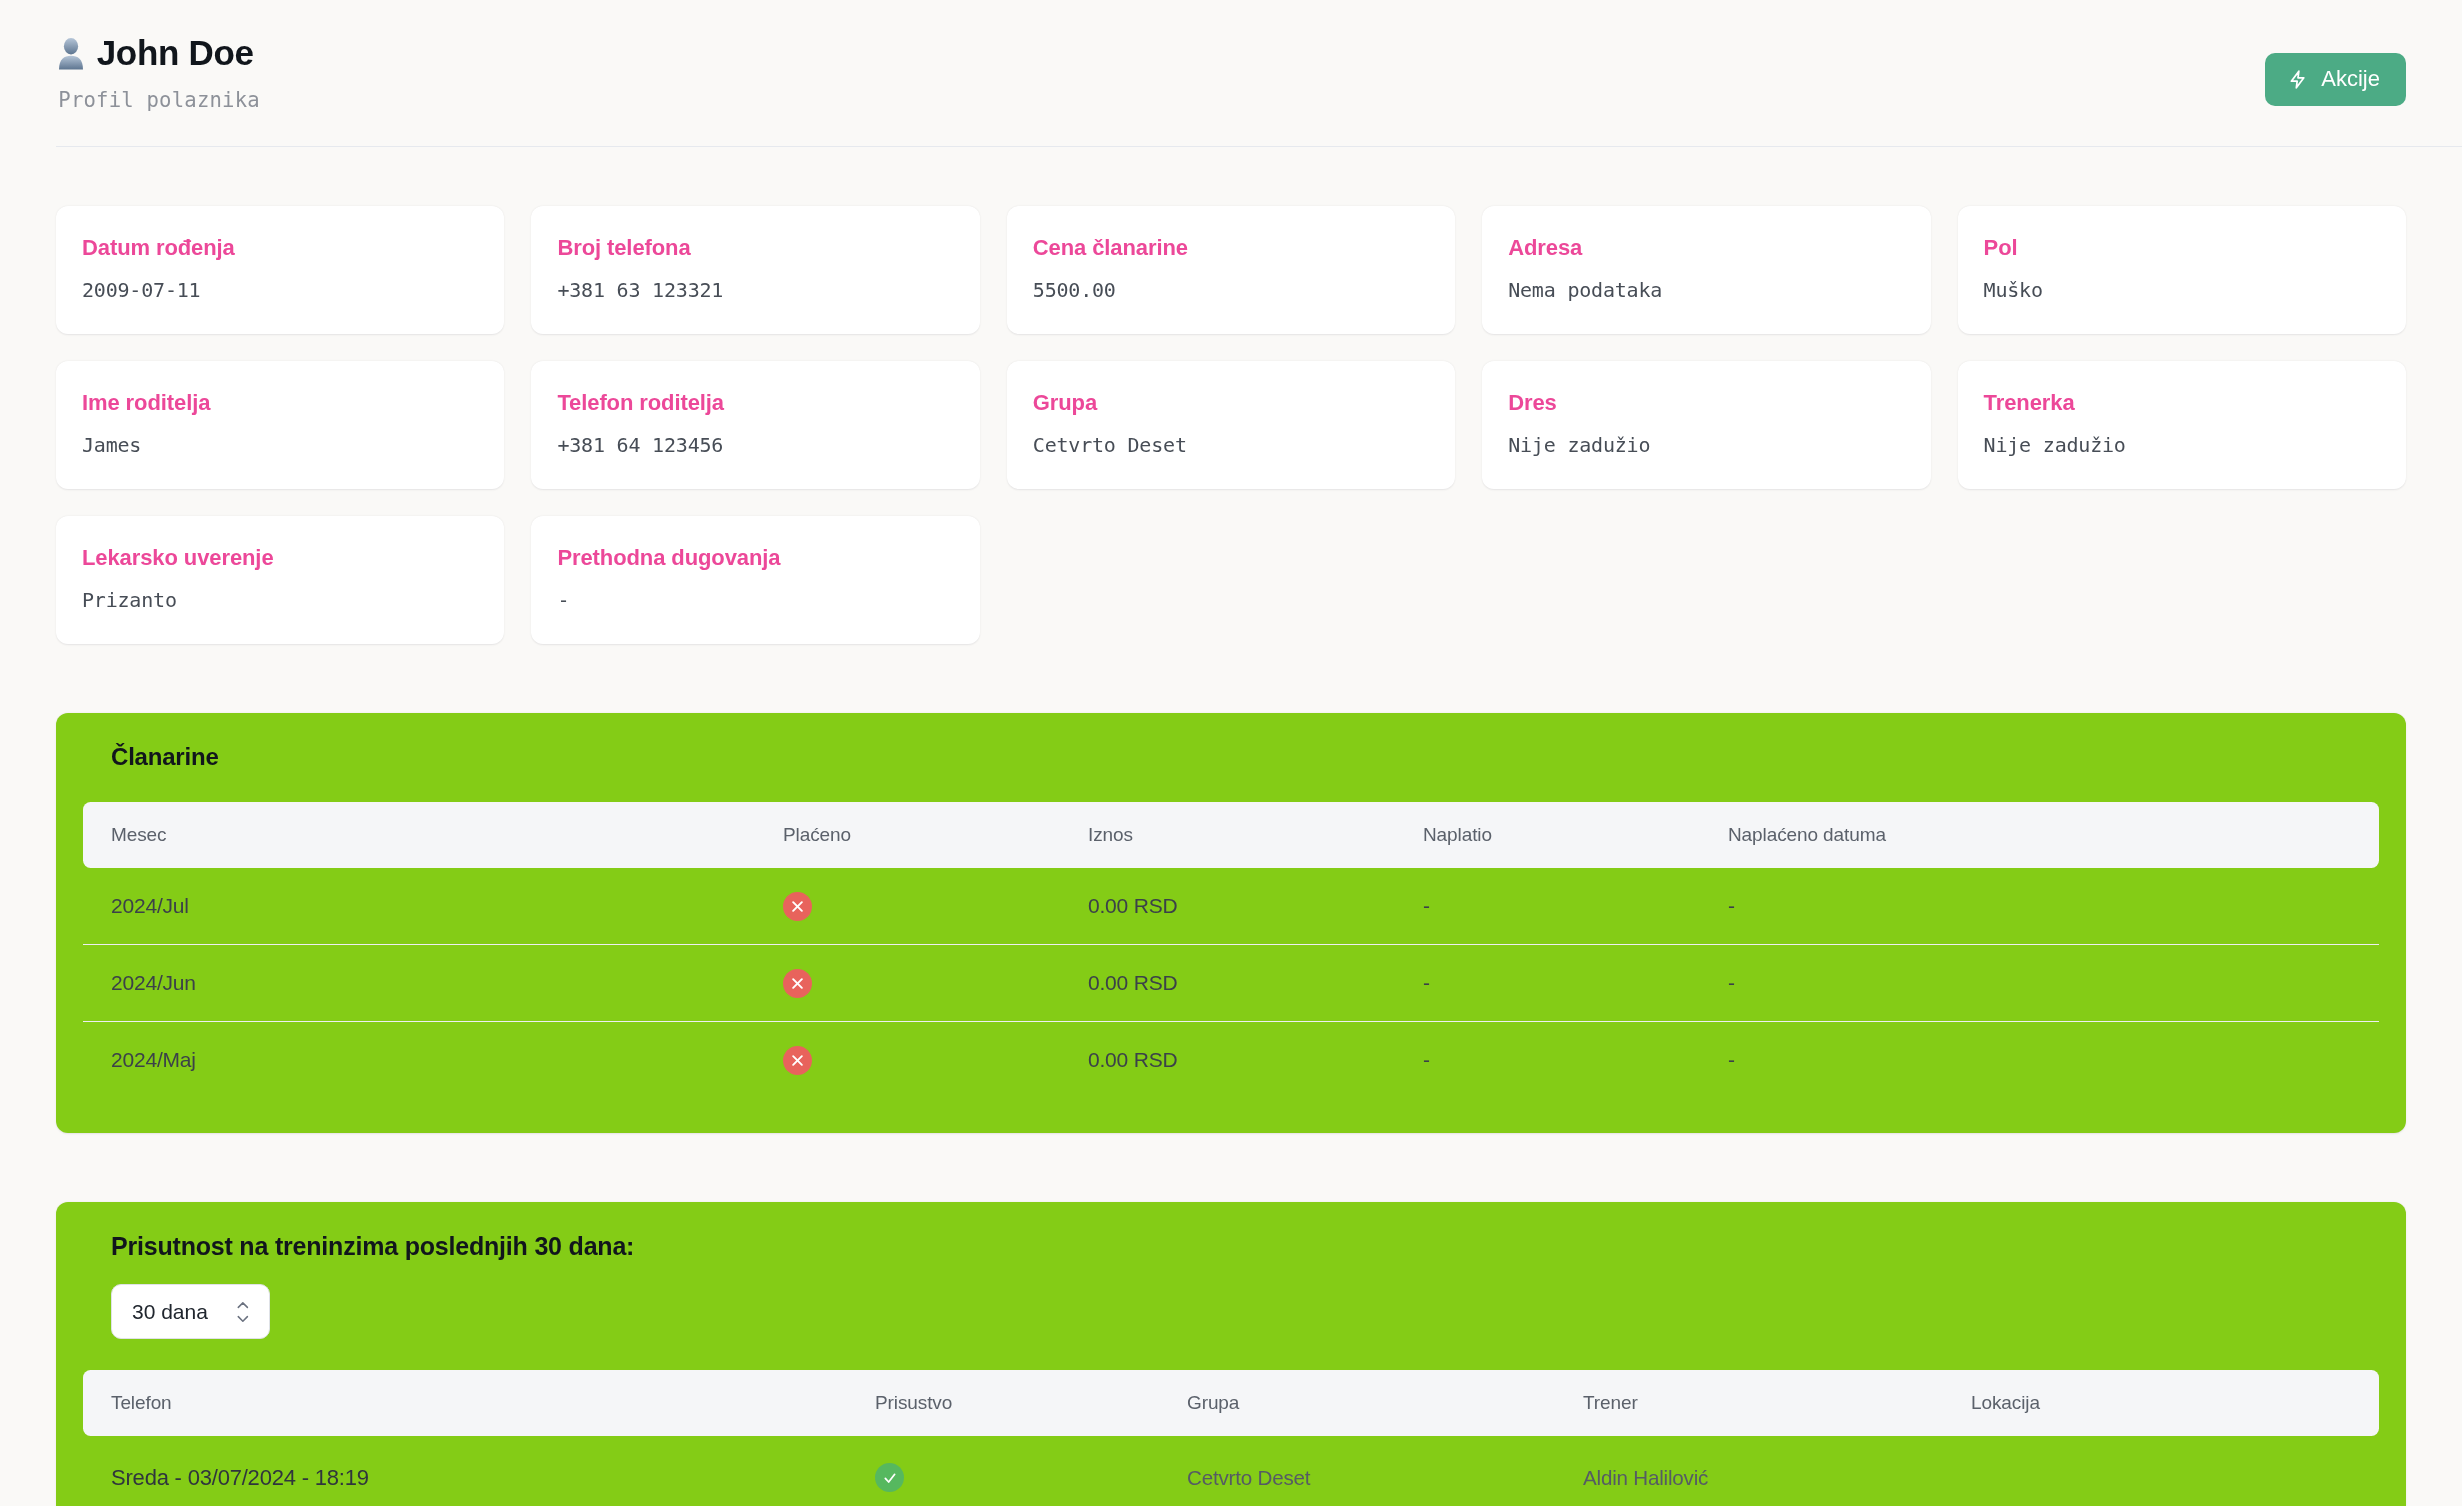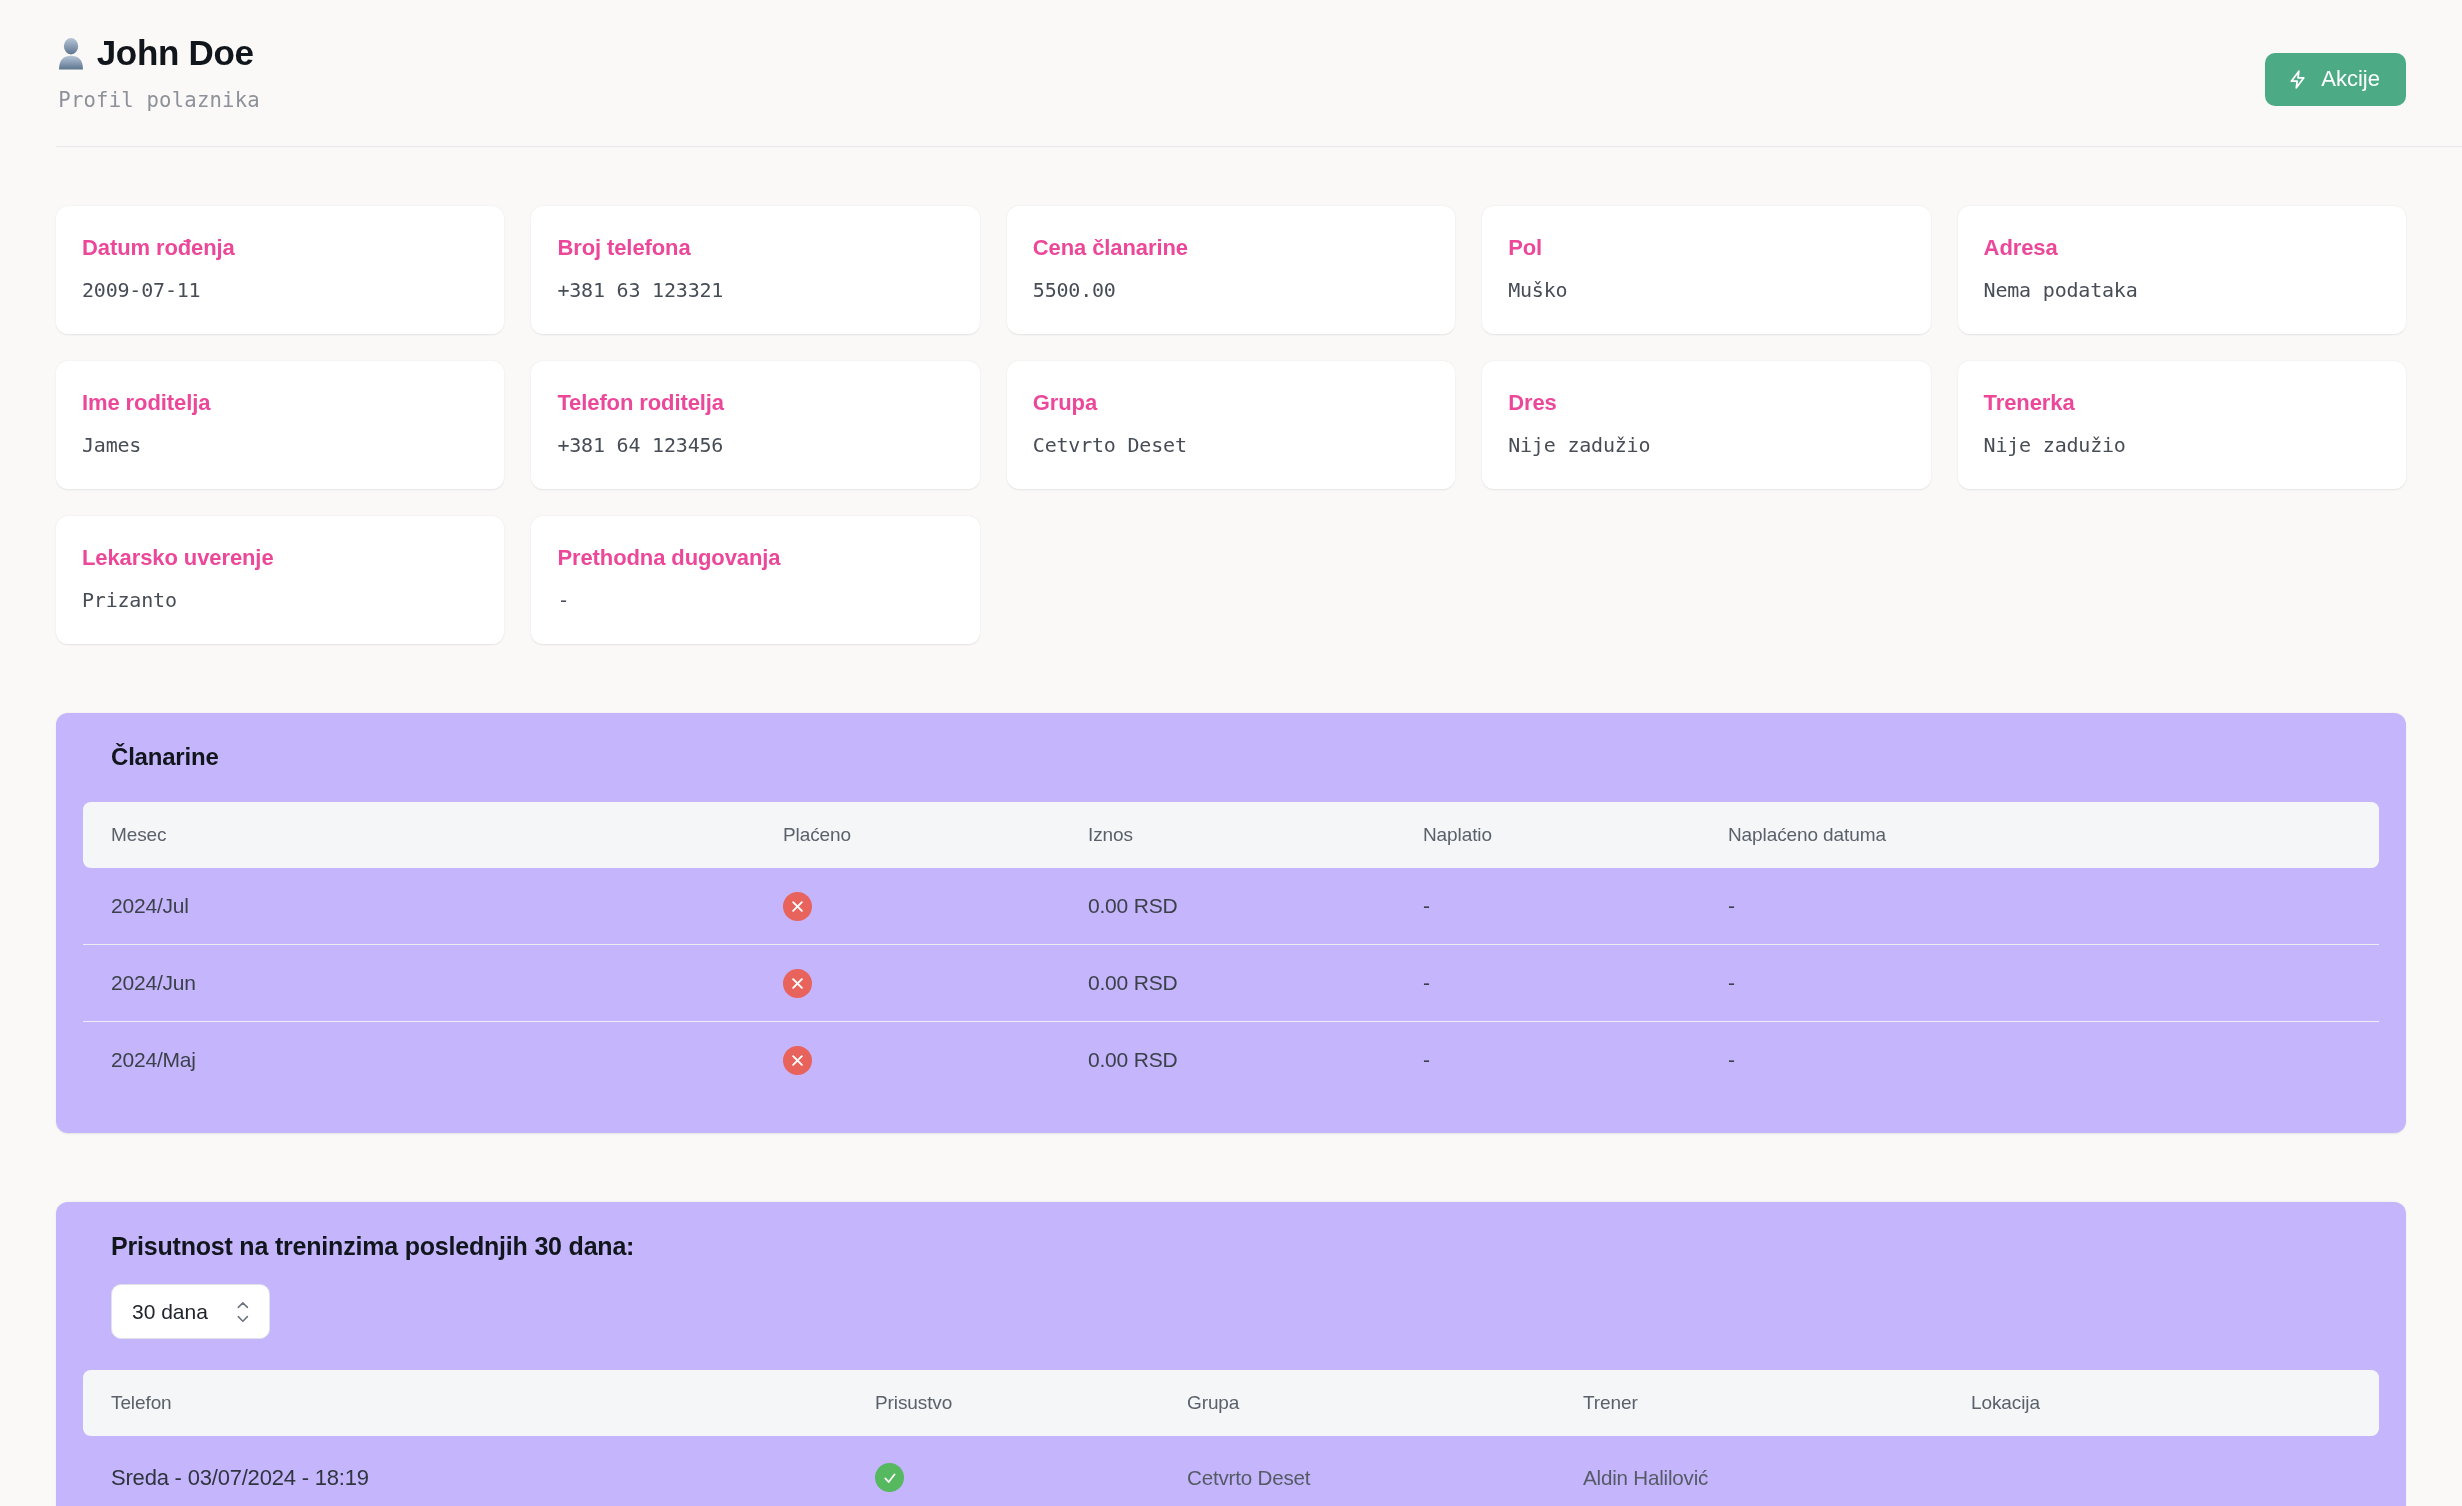--- a/index.html
+++ b/index.html
@@ -106,21 +106,21 @@
     margin-top: 17px;
     font-family: "DejaVu Sans Mono", monospace;
     font-size: 20px;
     color: #474d56;
     letter-spacing: -0.2px;
   }
 
   
   .section {
     margin: 0 56px;
-    background: #c4b5fd;
+    background: #84cc16;
     border-radius: 12px;
     box-shadow: 0 0.8px 2.3px rgba(16,24,40,0.055), 0 0.8px 1.5px rgba(16,24,40,0.04);
     padding: 30px 27px 34px 27px;
   }
   .section-membership { margin-top: 69px; }
   .section-attendance { margin-top: 69px; }
 
   .section-title {
     font-size: 24px;
     font-weight: bold;
@@ -277,26 +277,26 @@
     </div>
     <div class="info-card">
       <div class="info-label">Broj telefona</div>
       <div class="info-value">+381 63 123321</div>
     </div>
     <div class="info-card">
       <div class="info-label">Cena članarine</div>
       <div class="info-value">5500.00</div>
     </div>
     <div class="info-card">
+      <div class="info-label">Adresa</div>
+      <div class="info-value">Nema podataka</div>
+    </div>
+    <div class="info-card">
       <div class="info-label">Pol</div>
       <div class="info-value">Muško</div>
-    </div>
-    <div class="info-card">
-      <div class="info-label">Adresa</div>
-      <div class="info-value">Nema podataka</div>
     </div>
 
     <div class="info-card">
       <div class="info-label">Ime roditelja</div>
       <div class="info-value">James</div>
     </div>
     <div class="info-card">
       <div class="info-label">Telefon roditelja</div>
       <div class="info-value">+381 64 123456</div>
     </div>

